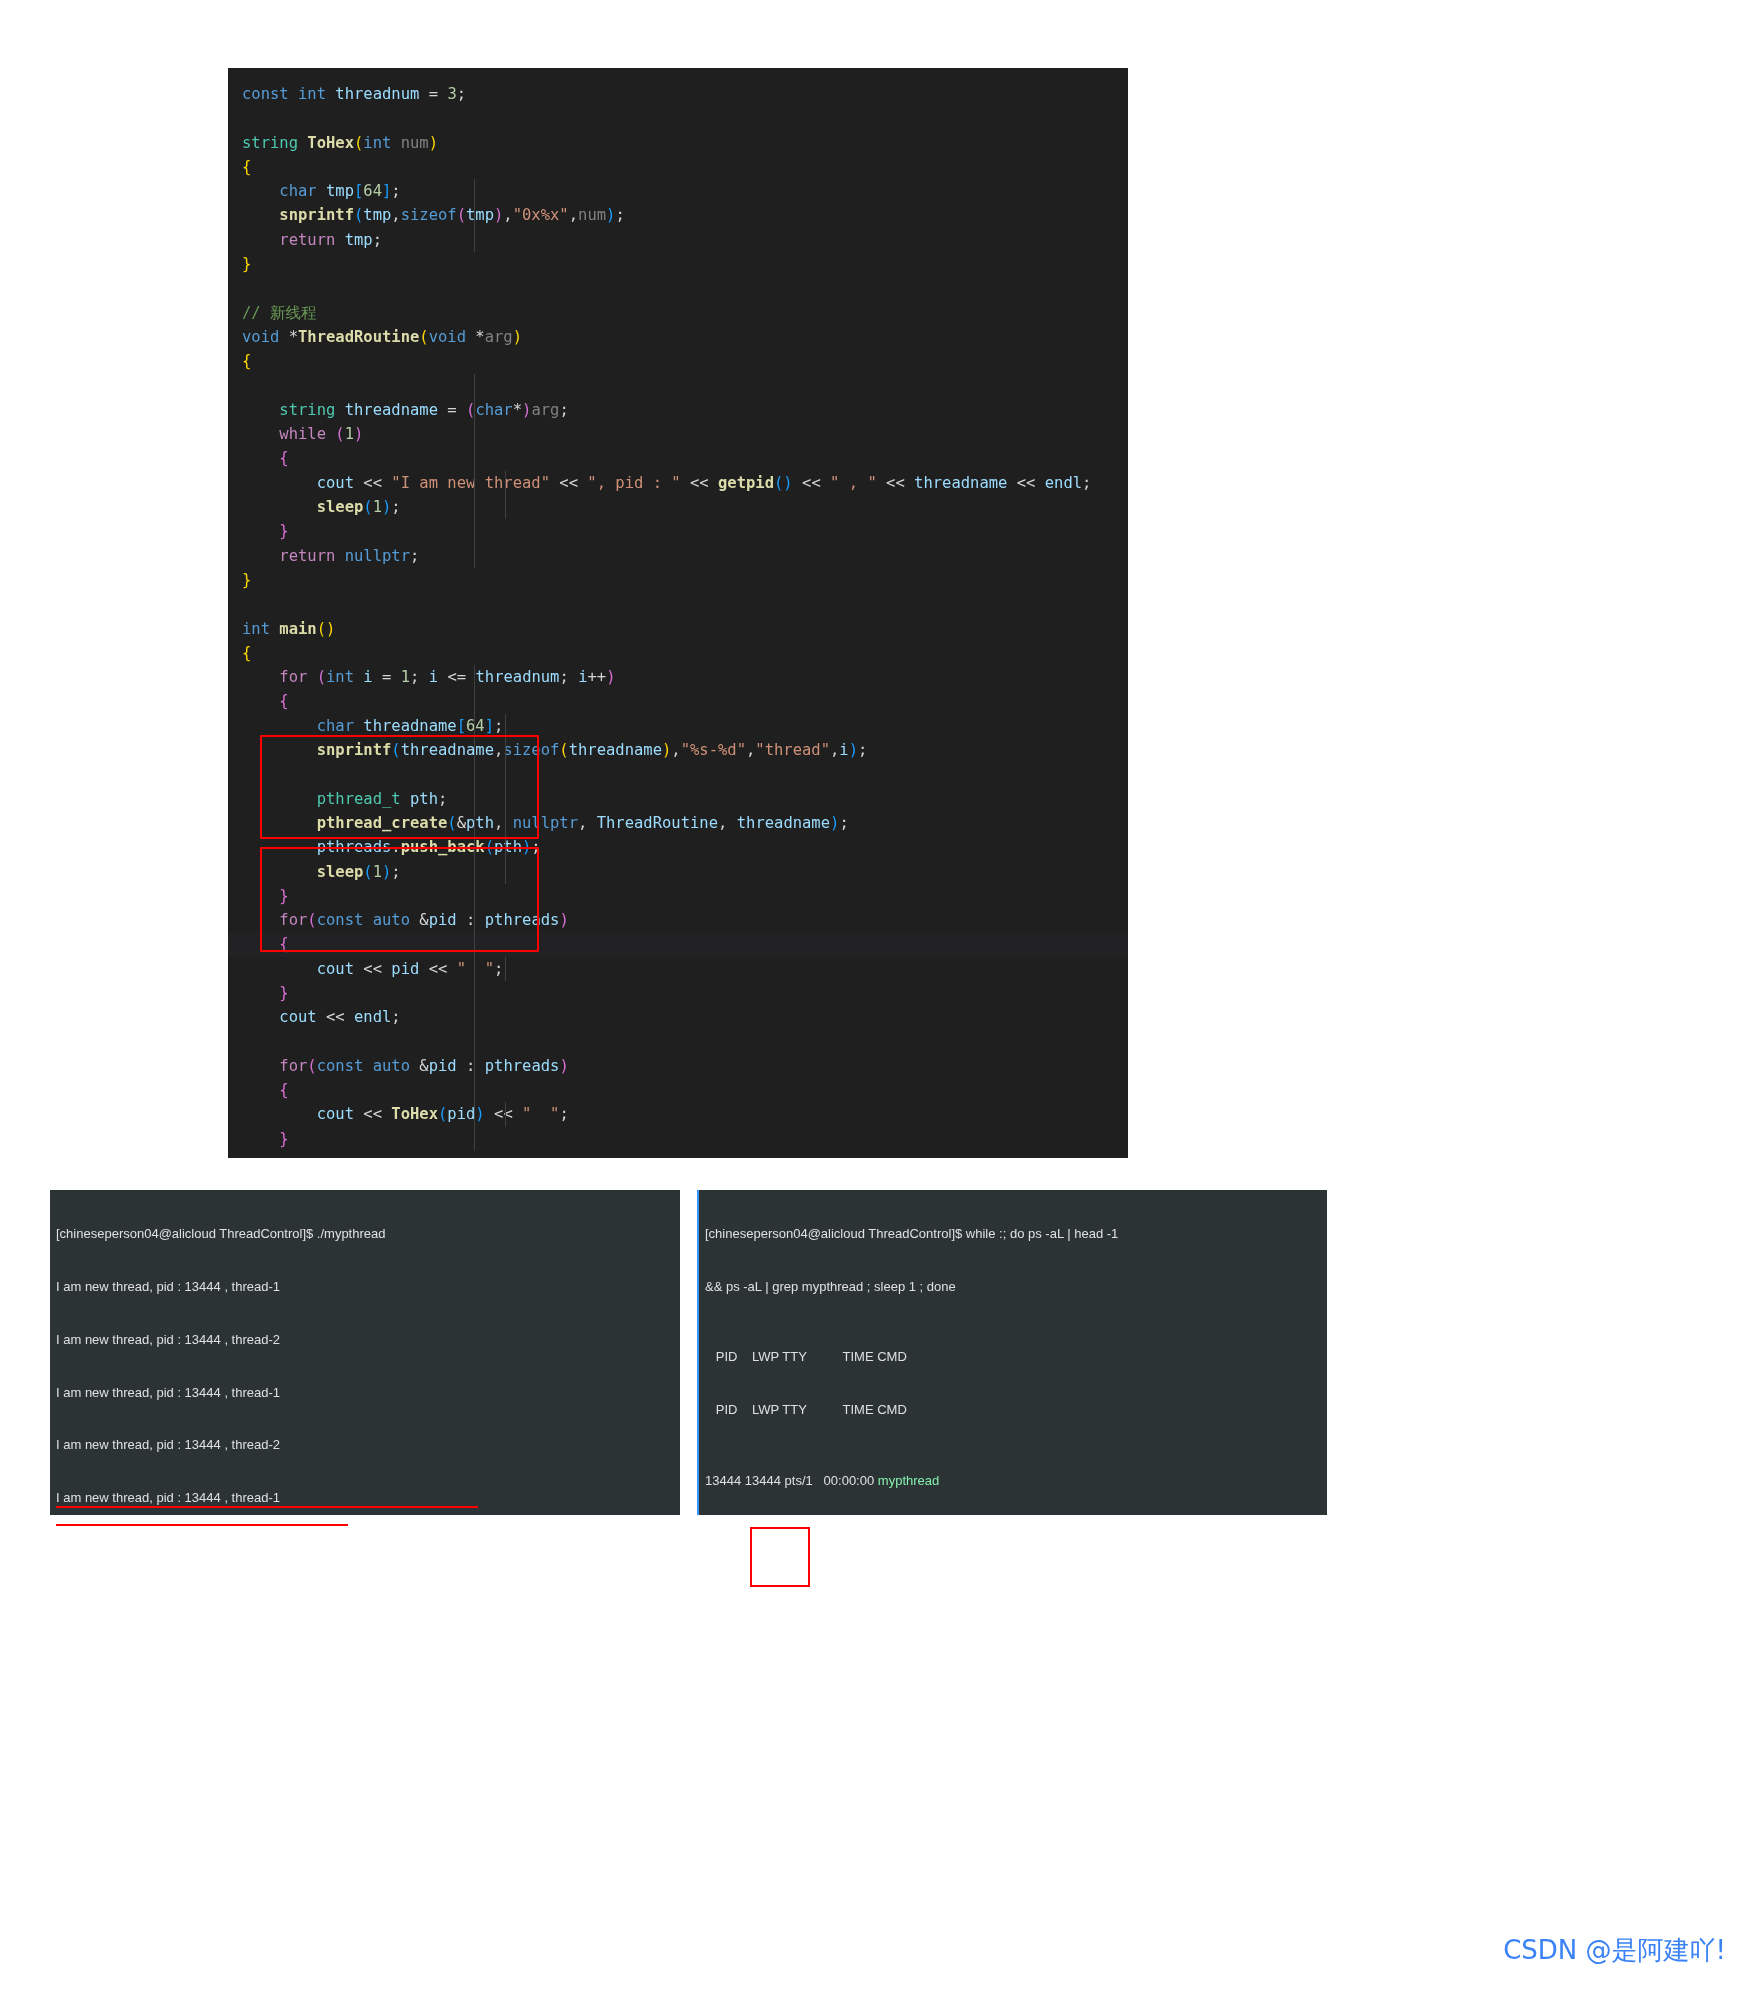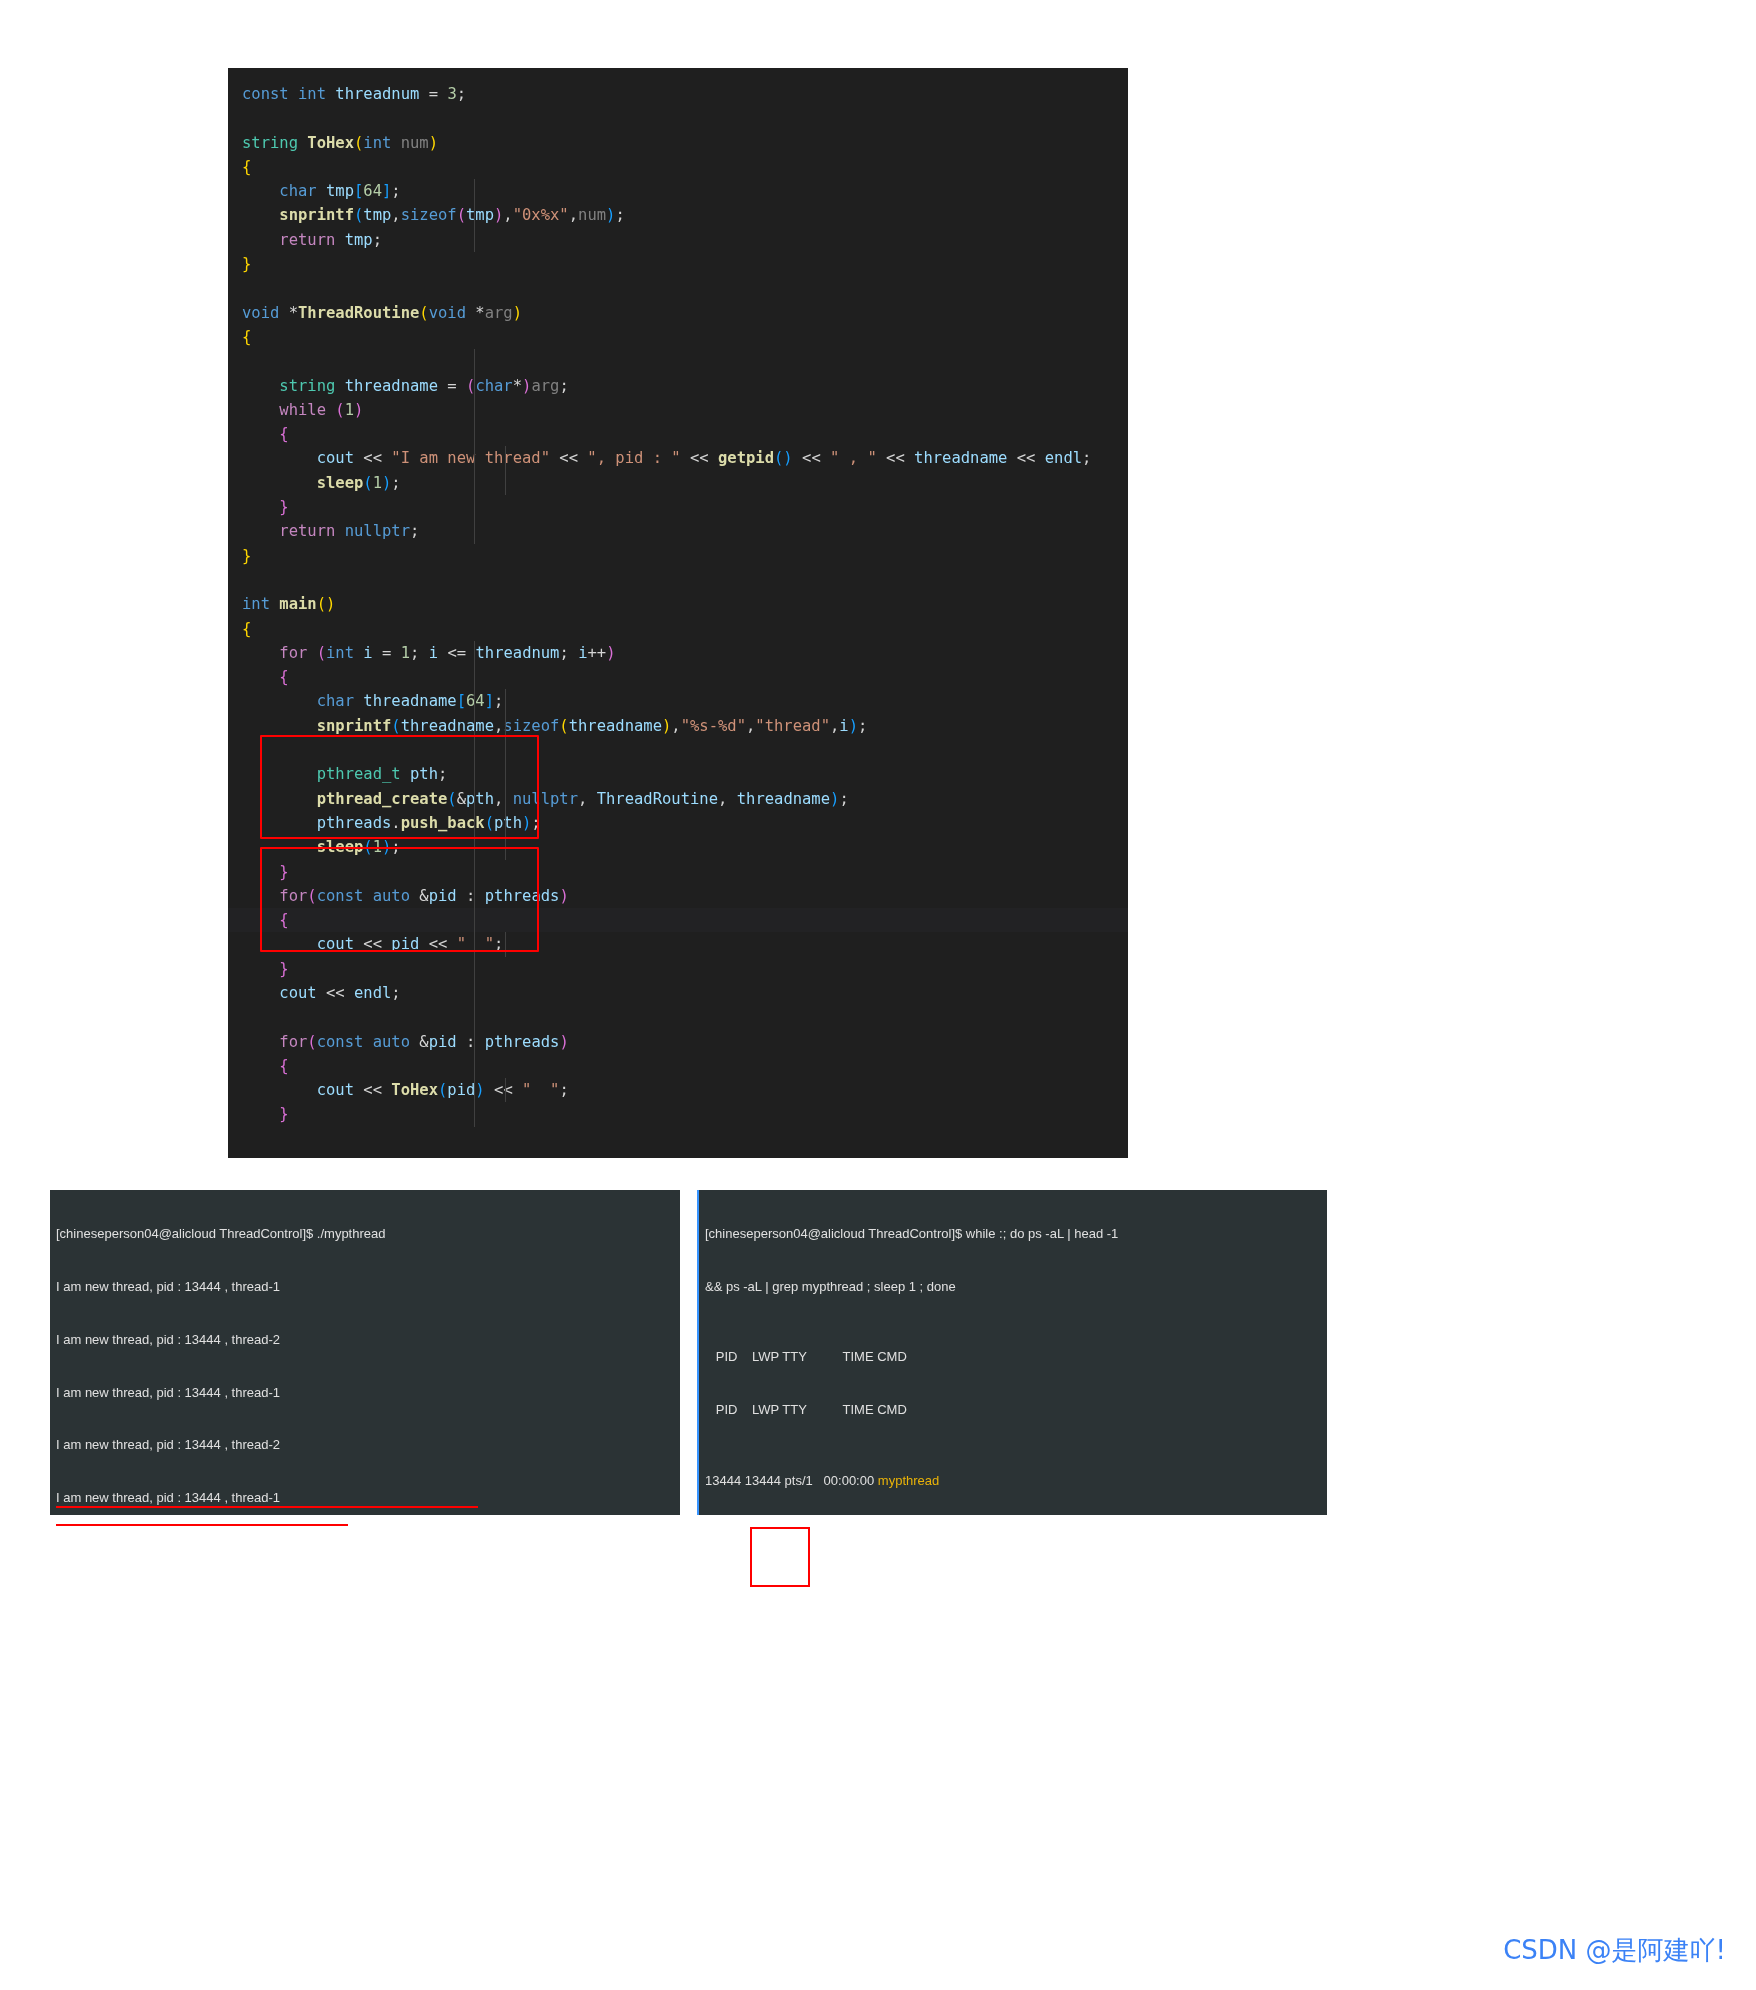--- a/index.html
+++ b/index.html
@@ -73,21 +73,21 @@
     white-space:pre;
     padding:0 0 6px 6px;
     box-sizing:border-box;
     overflow:hidden;
     font-family:Liberation Sans, sans-serif;
   }
   #term-left{left:50px;top:1190px;width:630px;height:325px;}
   #term-right{left:697px;top:1190px;width:630px;height:325px;}
   #term-right{border-left:2px solid #3794ff;}
   .trow{height:17.6px;}
-  .red{color:#eab308;}
+  .red{color:#86efac;}
   
   .tb{position:absolute;pointer-events:none;}
   .uline{border-bottom:2.5px solid #ff0000;}
   .tbox{border:2.5px solid #ff0000;}
 
   
   #watermark{
     position:absolute;right:30px;bottom:22px;
     color:#3b82f6;font-size:26px;
     font-family:"DejaVu Sans","Liberation Sans",sans-serif;
@@ -100,20 +100,21 @@
 
   <div class="ln"><span class="kw">const</span> <span class="kw">int</span> <span class="var">threadnum</span> <span class="plain">=</span> <span class="num">3</span><span class="plain">;</span></div>
   <div class="ln"> </div>
   <div class="ln"><span class="ty">string</span> <span class="fn">ToHex</span><span class="br-y">(</span><span class="kw">int</span> <span class="dim">num</span><span class="br-y">)</span></div>
   <div class="ln"><span class="br-y">{</span></div>
   <div class="ln g1">    <span class="kw">char</span> <span class="var">tmp</span><span class="br-b">[</span><span class="num">64</span><span class="br-b">]</span><span class="plain">;</span></div>
   <div class="ln g1">    <span class="fn">snprintf</span><span class="br-b">(</span><span class="var">tmp</span><span class="plain">,</span><span class="kw">sizeof</span><span class="br-p">(</span><span class="var">tmp</span><span class="br-p">)</span><span class="plain">,</span><span class="str">"0x%x"</span><span class="plain">,</span><span class="dim">num</span><span class="br-b">)</span><span class="plain">;</span></div>
   <div class="ln g1">    <span class="kw2">return</span> <span class="var">tmp</span><span class="plain">;</span></div>
   <div class="ln"><span class="br-y">}</span></div>
   <div class="ln"> </div>
+  <div class="ln"><span class="cmt">// 新线程</span></div>
   <div class="ln"><span class="kw">void</span> <span class="plain">*</span><span class="fn">ThreadRoutine</span><span class="br-y">(</span><span class="kw">void</span> <span class="plain">*</span><span class="dim">arg</span><span class="br-y">)</span></div>
   <div class="ln"><span class="br-y">{</span></div>
   <div class="ln g1"> </div>
   <div class="ln g1">    <span class="ty">string</span> <span class="var">threadname</span> <span class="plain">=</span> <span class="br-p">(</span><span class="kw">char</span><span class="plain">*</span><span class="br-p">)</span><span class="dim">arg</span><span class="plain">;</span></div>
   <div class="ln g1">    <span class="kw2">while</span> <span class="br-p">(</span><span class="num">1</span><span class="br-p">)</span></div>
   <div class="ln g1">    <span class="br-p">{</span></div>
   <div class="ln g1 gA">        <span class="var">cout</span> <span class="plain">&lt;&lt;</span> <span class="str">"I am new thread"</span> <span class="plain">&lt;&lt;</span> <span class="str">", pid : "</span> <span class="plain">&lt;&lt;</span> <span class="fn">getpid</span><span class="br-b">()</span> <span class="plain">&lt;&lt;</span> <span class="str">" , "</span> <span class="plain">&lt;&lt;</span> <span class="var">threadname</span> <span class="plain">&lt;&lt;</span> <span class="var">endl</span><span class="plain">;</span></div>
   <div class="ln g1 gA">        <span class="fn">sleep</span><span class="br-b">(</span><span class="num">1</span><span class="br-b">)</span><span class="plain">;</span></div>
   <div class="ln g1">    <span class="br-p">}</span></div>
   <div class="ln g1">    <span class="kw2">return</span> <span class="kw">nullptr</span><span class="plain">;</span></div>

